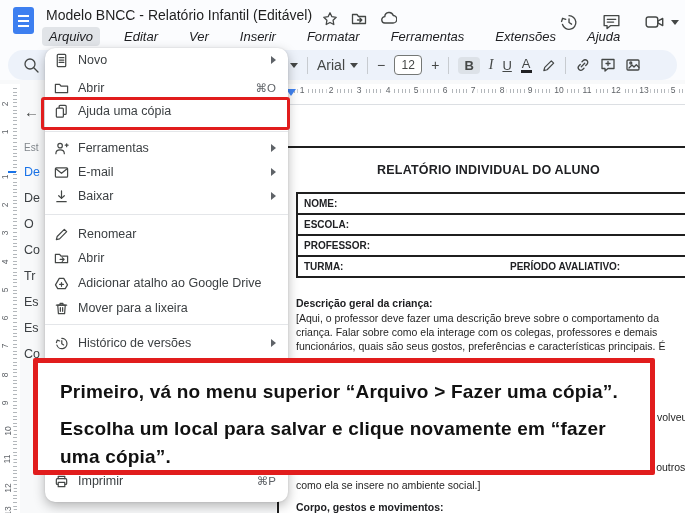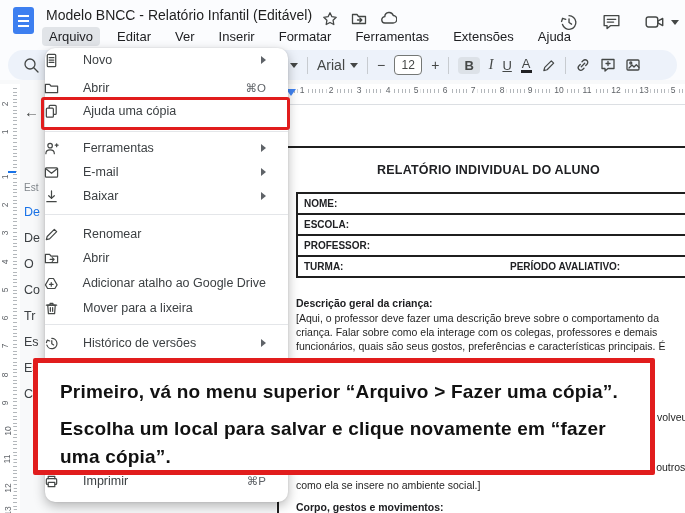--- a/index.html
+++ b/index.html
@@ -8,21 +8,21 @@
   svg{display:block;}
   .ic{stroke:#444746;fill:none;stroke-width:1.3;stroke-linecap:round;stroke-linejoin:round;}
 
   
   .titlebar{position:absolute;left:0;top:0;width:685px;height:48px;background:#fbfcfe;z-index:5;}
   .docs-logo{position:absolute;left:13px;top:7px;width:21px;height:27px;background:#3d7ff0;border-radius:3px;}
   .docs-logo::after{content:"";position:absolute;left:5px;top:8px;width:11px;height:12px;
       background:repeating-linear-gradient(to bottom,#fff 0 2px,transparent 2px 5px);}
   .doc-title{position:absolute;left:46px;top:7px;font-size:14px;color:#1f1f1f;white-space:nowrap;}
   .title-icons{position:absolute;left:322px;top:10px;display:flex;gap:13px;align-items:center;}
-  .menubar{position:absolute;left:42px;top:27px;display:flex;gap:10px;font-size:13px;color:#202124;}
+  .menubar{position:absolute;left:42px;top:27px;display:flex;gap:17px;font-size:13px;color:#202124;font-style:italic;}
   .menubar .mb{padding:2px 7px;border-radius:4px;white-space:nowrap;}
   .mb.active{background:#e1e4e8;}
   .hdr-right{position:absolute;right:6px;top:11px;display:flex;gap:22px;align-items:center;}
   .cdt{width:0;height:0;border-left:4px solid transparent;border-right:4px solid transparent;border-top:5px solid #444746;}
 
   
   .toolbar{position:absolute;left:8px;top:50px;width:669px;height:30px;background:#edf2fa;border-radius:15px;z-index:5;}
   .tb-right{position:absolute;left:282px;top:0;height:30px;display:flex;align-items:center;gap:9px;color:#444746;}
   .tsep{width:1px;height:17px;background:#c7cbd0;}
   .tbtn{font-size:14px;color:#444746;display:flex;align-items:center;gap:5px;white-space:nowrap;}
@@ -45,21 +45,21 @@
   .hnum{position:absolute;top:1px;transform:translateX(-50%);font-size:8.5px;color:#5f6368;background:#fff;padding:0 2px;}
   .indent-marker{position:absolute;left:286px;top:89px;width:0;height:0;z-index:3;
       border-left:5px solid transparent;border-right:5px solid transparent;border-top:7px solid #4285f4;}
   .vruler{position:absolute;left:0;top:84px;width:20px;height:429px;background:#fff;z-index:2;}
   .vticks{position:absolute;top:4px;bottom:0;right:3px;width:4px;
       background:repeating-linear-gradient(to bottom,#b3b7bb 0 1px,transparent 1px 3.6px);}
   .vnum{position:absolute;left:3px;transform:rotate(-90deg);font-size:8.5px;color:#5f6368;background:#fff;padding:1px 0;}
 
   
   .outline-arrow{position:absolute;left:24px;top:103px;font-size:15px;color:#444746;z-index:2;}
-  .ol-item{position:absolute;left:24px;width:21px;overflow:hidden;white-space:nowrap;font-size:12.5px;color:#3c4043;z-index:2;margin-top:40px;}
+  .ol-item{position:absolute;left:24px;width:21px;overflow:hidden;white-space:nowrap;font-size:12.5px;color:#3c4043;z-index:2;}
   .ol-head{font-size:10px;color:#80868b;}
   .ol-active{color:#1a73e8;}
   .ol-dash{position:absolute;left:8px;top:171px;width:8px;height:2px;background:#1a73e8;z-index:2;}
 
   
   .outer-topborder{position:absolute;left:277px;top:146px;width:408px;height:2px;background:#1f1f1f;z-index:2;}
   .outer-leftborder{position:absolute;left:277px;top:146px;width:2px;height:367px;background:#1f1f1f;z-index:2;}
   .doc-title-line{position:absolute;left:292px;top:163px;width:393px;text-align:center;
       font-size:12.5px;font-weight:bold;letter-spacing:.2px;z-index:2;}
   .doc-table{position:absolute;left:296px;top:192px;width:395px;border:2px solid #1f1f1f;border-right:none;z-index:2;}
@@ -67,22 +67,22 @@
   .doc-tr:last-child{border-bottom:none;}
   .doc-tr .cell1{padding-left:6px;}
   .doc-tr .cell2{position:absolute;left:212px;}
   .doc-h{position:absolute;left:296px;font-size:10.5px;font-weight:bold;white-space:nowrap;z-index:2;}
   .doc-p{position:absolute;left:296px;font-size:10.5px;white-space:nowrap;color:#1f1f1f;z-index:2;}
   .frag{position:absolute;font-size:10.5px;white-space:nowrap;color:#1f1f1f;z-index:2;}
 
   
   .menu-panel{position:absolute;left:45px;top:48px;width:243px;height:454px;background:#fff;border-radius:10px;
       box-shadow:0 4px 12px rgba(0,0,0,.28),0 0 2px rgba(0,0,0,.12);z-index:10;}
-  .mrow{position:absolute;left:35px;width:243px;height:24px;display:flex;align-items:center;
-      padding:0 12px 0 9px;box-sizing:border-box;gap:24px;font-size:12.5px;color:#3c4043;z-index:12;white-space:nowrap;}
+  .mrow{position:absolute;left:45px;width:243px;height:24px;display:flex;align-items:center;
+      padding:0 12px 0 9px;box-sizing:border-box;gap:9px;font-size:12.5px;color:#3c4043;z-index:12;white-space:nowrap;}
   .mshortcut{margin-left:auto;color:#5f6368;font-size:11.5px;}
   .subarrow{margin-left:auto;width:0;height:0;border-top:4px solid transparent;border-bottom:4px solid transparent;
       border-left:5px solid #5f6368;}
   .mdiv{position:absolute;left:45px;width:243px;height:1px;background:#e4e6e9;z-index:12;}
   .red-rect{position:absolute;left:41px;top:97px;width:243px;height:27px;border:3px solid #e11d1d;border-radius:3px;z-index:13;}
 
   
   .instruction{position:absolute;left:33px;top:358px;width:622px;height:117px;box-sizing:border-box;
       background:#fff;border:5px solid #e11d1d;border-radius:2px;padding:15px 22px 0;z-index:20;}
   .instruction p{margin:0 0 9px;font-size:19px;font-weight:bold;line-height:28px;color:#111;letter-spacing:.2px;}

